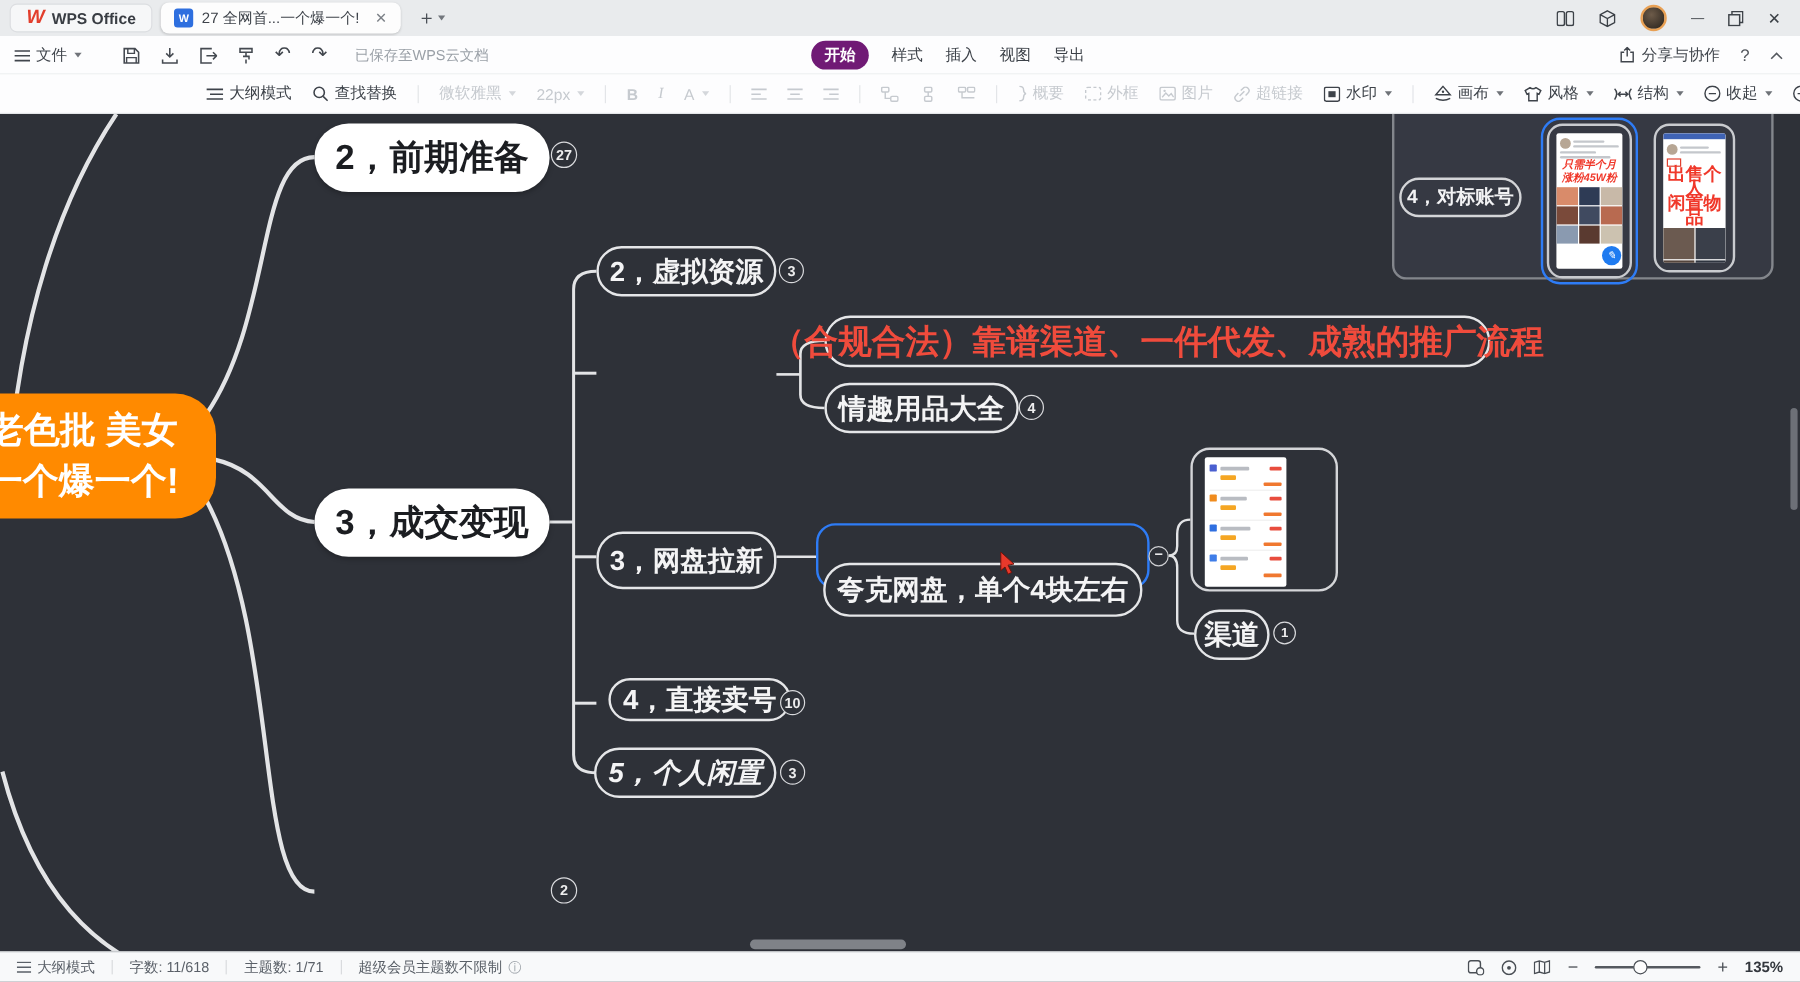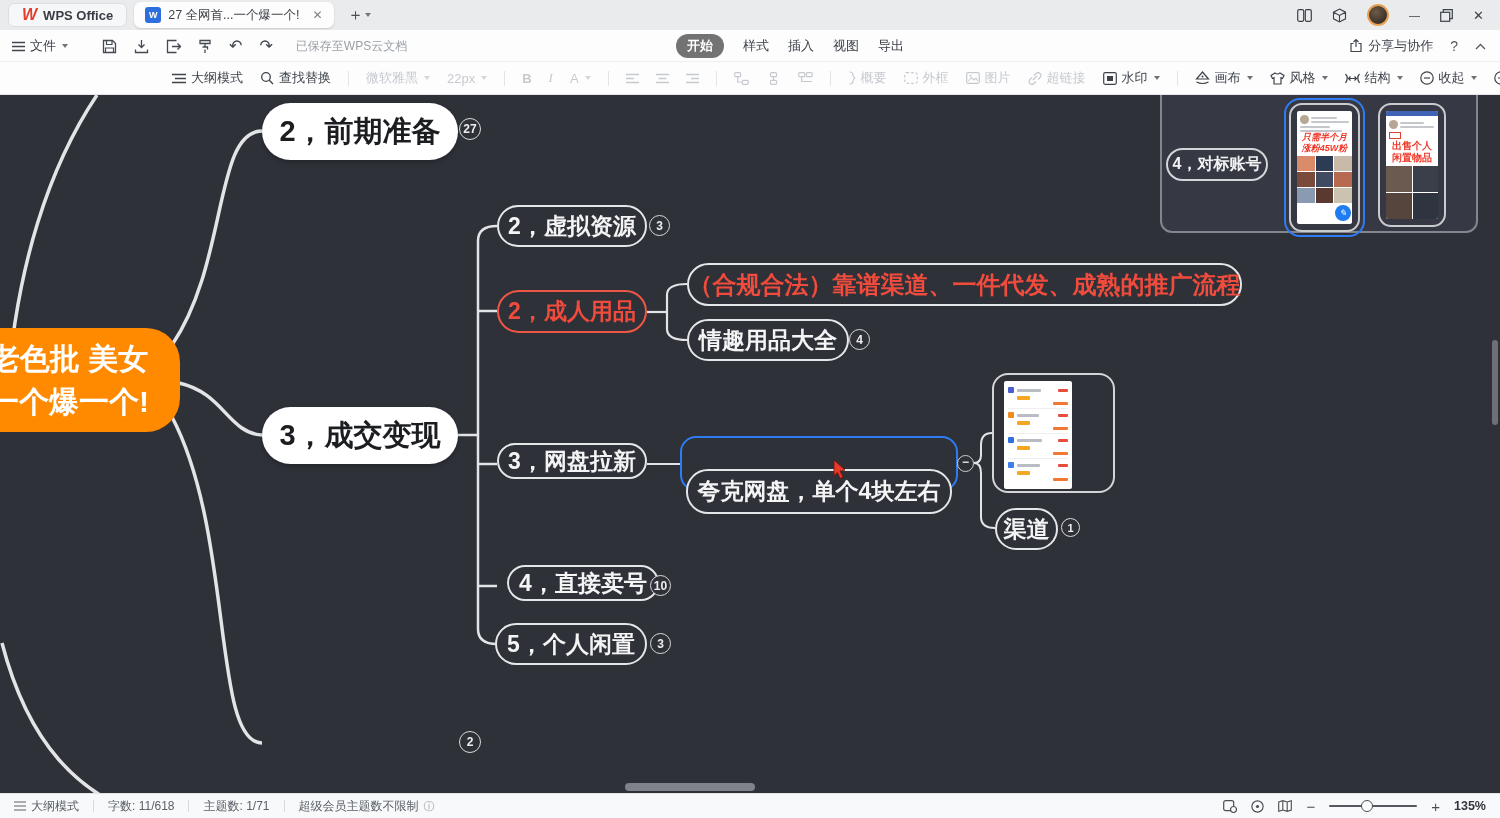--- a/index.html
+++ b/index.html
@@ -16,21 +16,21 @@
   .newtab {margin-left:14px;font-size:16px;color:#4a4f56;}
   .tab-caret {margin-left:10px;}
   .win-icons {margin-left:auto;display:flex;align-items:center;gap:20px;margin-right:16px;color:#3c4147;}
   .avatar {width:22px;height:22px;border-radius:50%;border:2px solid #e8a054;background:radial-gradient(circle at 40% 35%,#6d5b49,#241f1a);}
 
   
   .quickbar {position:absolute;top:30px;left:0;right:0;height:32px;background:#fdfdfe;border-bottom:1px solid #eef0f2;}
   .qb-left {position:absolute;left:12px;top:0;height:32px;display:flex;align-items:center;gap:17px;font-size:13px;color:#41464d;}
   .qb-saved {color:#9aa0a7;font-size:12px;margin-left:6px;}
   .ribbon-tabs {position:absolute;left:676px;top:0;height:32px;display:flex;align-items:center;gap:19px;font-size:13px;color:#3c4148;}
-  .ribbon-pill {background:#737373;color:#fff;padding:3px 11px;border-radius:13px;font-weight:bold;}
+  .ribbon-pill {background:#701a75;color:#fff;padding:3px 11px;border-radius:13px;font-weight:bold;}
   .qb-right {position:absolute;right:14px;top:0;height:32px;display:flex;align-items:center;gap:17px;font-size:13px;color:#41464d;}
 
   
   .toolbar {position:absolute;top:62px;left:0;right:0;height:33px;background:#fdfdfe;border-bottom:1px solid #e4e6e8;display:flex;align-items:center;font-size:13px;color:#3e434a;padding-left:172px;white-space:nowrap;}
   .titem {display:flex;align-items:center;gap:5px;margin-right:17px;flex:none;cursor:default;}
   .dis {color:#c6cacf;}
   .tdiv {width:1px;height:15px;background:#e3e5e8;margin-right:17px;flex:none;}
   .caret {width:0;height:0;border-left:3.5px solid transparent;border-right:3.5px solid transparent;border-top:4px solid currentColor;margin-left:1px;opacity:.75;}
   .ticon {display:inline-flex;flex:none;}
   .ticon svg {display:block;}
@@ -456,21 +456,21 @@
       <div class="screen" style="left:6px;top:6px;width:52px;height:108px;">
         <div class="p2-topbar"></div>
         <div class="p-head">
           <span class="p-ava"></span>
           <span class="p-bars">
               <span class="p-bar" style="width:24px"></span>
               <span class="p-bar" style="width:34px"></span>
             </span>
         </div>
         <div class="p2-redbox"></div>
-        <div class="p-caption" style="font-size:10px;line-height:12px">
+        <div class="p-caption" style="font-size:15px;line-height:12px">
           <div>出售个人</div>
           <div>闲置物品</div>
         </div>
         <div class="p-grid g2">
           <div></div>
             <div></div>
             <div></div>
             <div></div>
         </div>
       </div>
@@ -490,34 +490,31 @@
       <span>3，成交变现</span>
     </div>
 
     <div class="badge" style="left:459px;top:636px;width:22px;height:22px;">2</div>
 
     <div class="onode" style="left:497px;top:110px;width:150px;height:42px;">
       <span>2，虚拟资源</span>
     </div>
     <div class="badge" style="left:649px;top:120px;width:21px;height:21px;">3</div>
 
-    <div class="onode red-b" style="left:497px;top:195px;width:150px;height:43px;">
-      <span class="red-t">2，成人用品</span>
-    </div>
-
-    <div class="onode" style="left:687px;top:168px;width:555px;height:43px;font-size:24px;">
+
+    <div class="onode" style="left:687px;top:168px;width:555px;height:43px;font-size:28px;">
       <span class="red-t">（合规合法）靠谱渠道、一件代发、成熟的推广流程</span>
     </div>
 
     <div class="onode" style="left:687px;top:224px;width:162px;height:42px;">
       <span>情趣用品大全</span>
     </div>
     <div class="badge" style="left:849px;top:234px;width:21px;height:21px;">4</div>
 
-    <div class="onode" style="left:497px;top:348px;width:150px;height:36px;">
+    <div class="onode" style="left:497px;top:348px;width:150px;height:48px;">
       <span>3，网盘拉新</span>
     </div>
 
     <div class="sel-box" style="left:680px;top:341px;width:278px;height:55px;"></div>
     <div class="onode" style="left:686px;top:346px;width:266px;height:45px;margin-top:28px;">
       <span>夸克网盘，单个4块左右</span>
     </div>
     <div class="toggle" style="left:957px;top:360px;">−</div>
 
     <div class="imgnode">
@@ -564,21 +561,21 @@
     <div class="onode" style="left:995px;top:413px;width:63px;height:42px;">
       <span>渠道</span>
     </div>
     <div class="badge" style="left:1061px;top:423px;width:19px;height:19px;font-size:11px;">1</div>
 
     <div class="onode" style="left:507px;top:470px;width:152px;height:36px;">
       <span>4，直接卖号</span>
     </div>
     <div class="badge" style="left:650px;top:480px;width:21px;height:21px;">10</div>
 
-    <div class="onode" style="left:495px;top:528px;width:152px;height:42px;">
+    <div class="onode" style="left:495px;top:528px;width:152px;height:42px;font-style:italic;">
       <span>5，个人闲置</span>
     </div>
     <div class="badge" style="left:650px;top:538px;width:21px;height:21px;">3</div>
 
     <svg class="cursor-arrow" width="16" height="20" viewBox="0 0 16 20">
       <polygon points="1,0 12,10 7,11 10,17 7,18.5 4.5,12.5 1,15.5" fill="#e8392b" stroke="#6e120a" stroke-width="0.8"></polygon>
     </svg>
 
     <div class="hscroll"></div>
     <div class="vscroll"></div>

